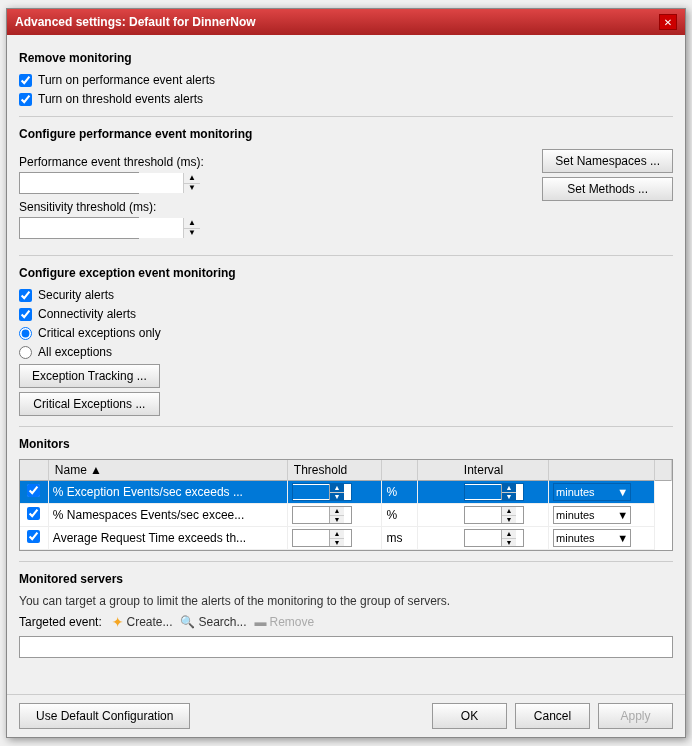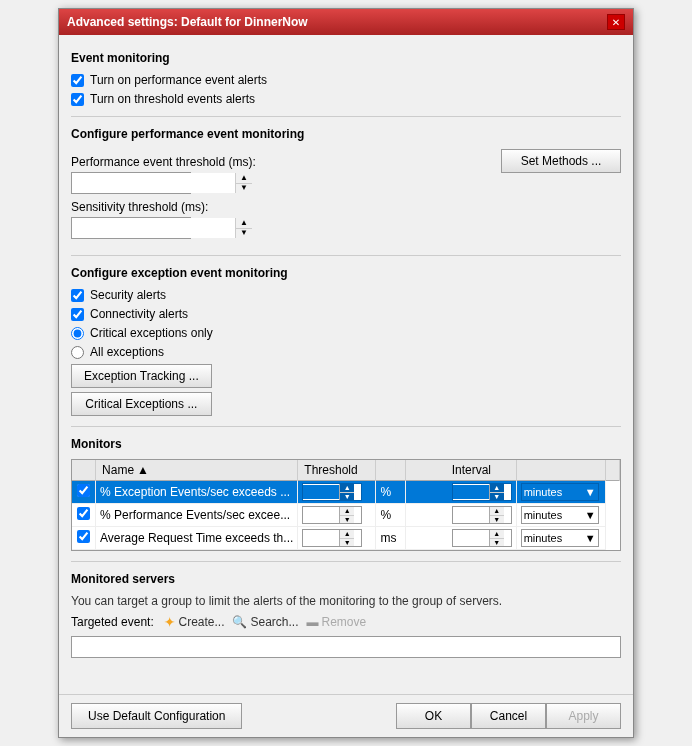--- a/index.html
+++ b/index.html
@@ -8,21 +8,21 @@
       font-size: 12px;
       background: #f0f0f0;
       display: flex;
       justify-content: center;
       align-items: center;
       width: 692px;
       height: 746px;
       overflow: hidden;
     }
     .window {
-      width: 576px;
+      width: 680px;
       height: 730px;
       background: #f0f0f0;
       border: 1px solid #888;
       box-shadow: 2px 2px 8px rgba(0,0,0,0.4);
       display: flex;
       flex-direction: column;
     }
     .title-bar {
       background: linear-gradient(to bottom, #d44 0%, #a22 100%);
       color: white;
@@ -284,20 +284,21 @@
       padding: 2px 4px;
       font-size: 12px;
       width: 100%;
     }
     
     .footer {
       border-top: 1px solid #ccc;
       padding: 8px 12px;
       display: flex;
       align-items: center;
+      gap: 8px;
       flex-shrink: 0;
       background: #f0f0f0;
     }
     .footer-btn-left {
       margin-right: auto;
     }
     .footer-btn {
       background: linear-gradient(to bottom, #fefefe, #e0e0e0);
       border: 1px solid #999;
       padding: 4px 16px;
@@ -326,21 +327,21 @@
 <div class="window">
 
   <div class="title-bar">
     <span class="title-bar-text">Advanced settings: Default for DinnerNow</span>
     <button class="title-bar-close">✕</button>
   </div>
 
   <div class="content-area">
     <div class="scrollable">
 
-      <div class="section-header">Event monitoring</div>
+      <div class="section-header">Remove monitoring</div>
       <div class="checkbox-row">
         <input type="checkbox" checked="" style="">
         <span>Turn on performance event alerts</span>
       </div>
       <div class="checkbox-row">
         <input type="checkbox" checked="" style="">
         <span>Turn on threshold events alerts</span>
       </div>
 
       <hr class="section-divider">
@@ -363,20 +364,21 @@
             <div class="spin-input-container">
               <input type="text" class="spin-input" style="">
               <div class="spin-buttons">
                 <button class="spin-btn spin-btn-up">▲</button>
                 <button class="spin-btn">▼</button>
               </div>
             </div>
           </div>
         </div>
         <div class="right-buttons">
+          <button class="btn">Set Namespaces ...</button>
           <button class="btn">Set Methods ...</button>
         </div>
       </div>
 
       <hr class="section-divider">
 
       <div class="section-header">Configure exception event monitoring</div>
       <div class="three-col">
         <div class="exception-left">
           <div class="checkbox-row">
@@ -460,21 +462,21 @@
                     <span>▼</span>
                   </div>
                 </td>
               </tr>
 
               <tr>
                 <td class="td-check">
                   <input type="checkbox" checked="" style="margin: 0px;">
                 </td>
                 <td class="td-name">
-                  <span>% Performance Events/sec excee...</span>
+                  <span>% Namespaces Events/sec excee...</span>
                 </td>
                 <td class="td-thresh">
                   <div class="inline-spin">
                     <input type="text" style="">
                     <div class="spin-buttons">
                       <button class="spin-btn spin-btn-up">▲</button>
                       <button class="spin-btn">▼</button>
                     </div>
                   </div>
                 </td>

